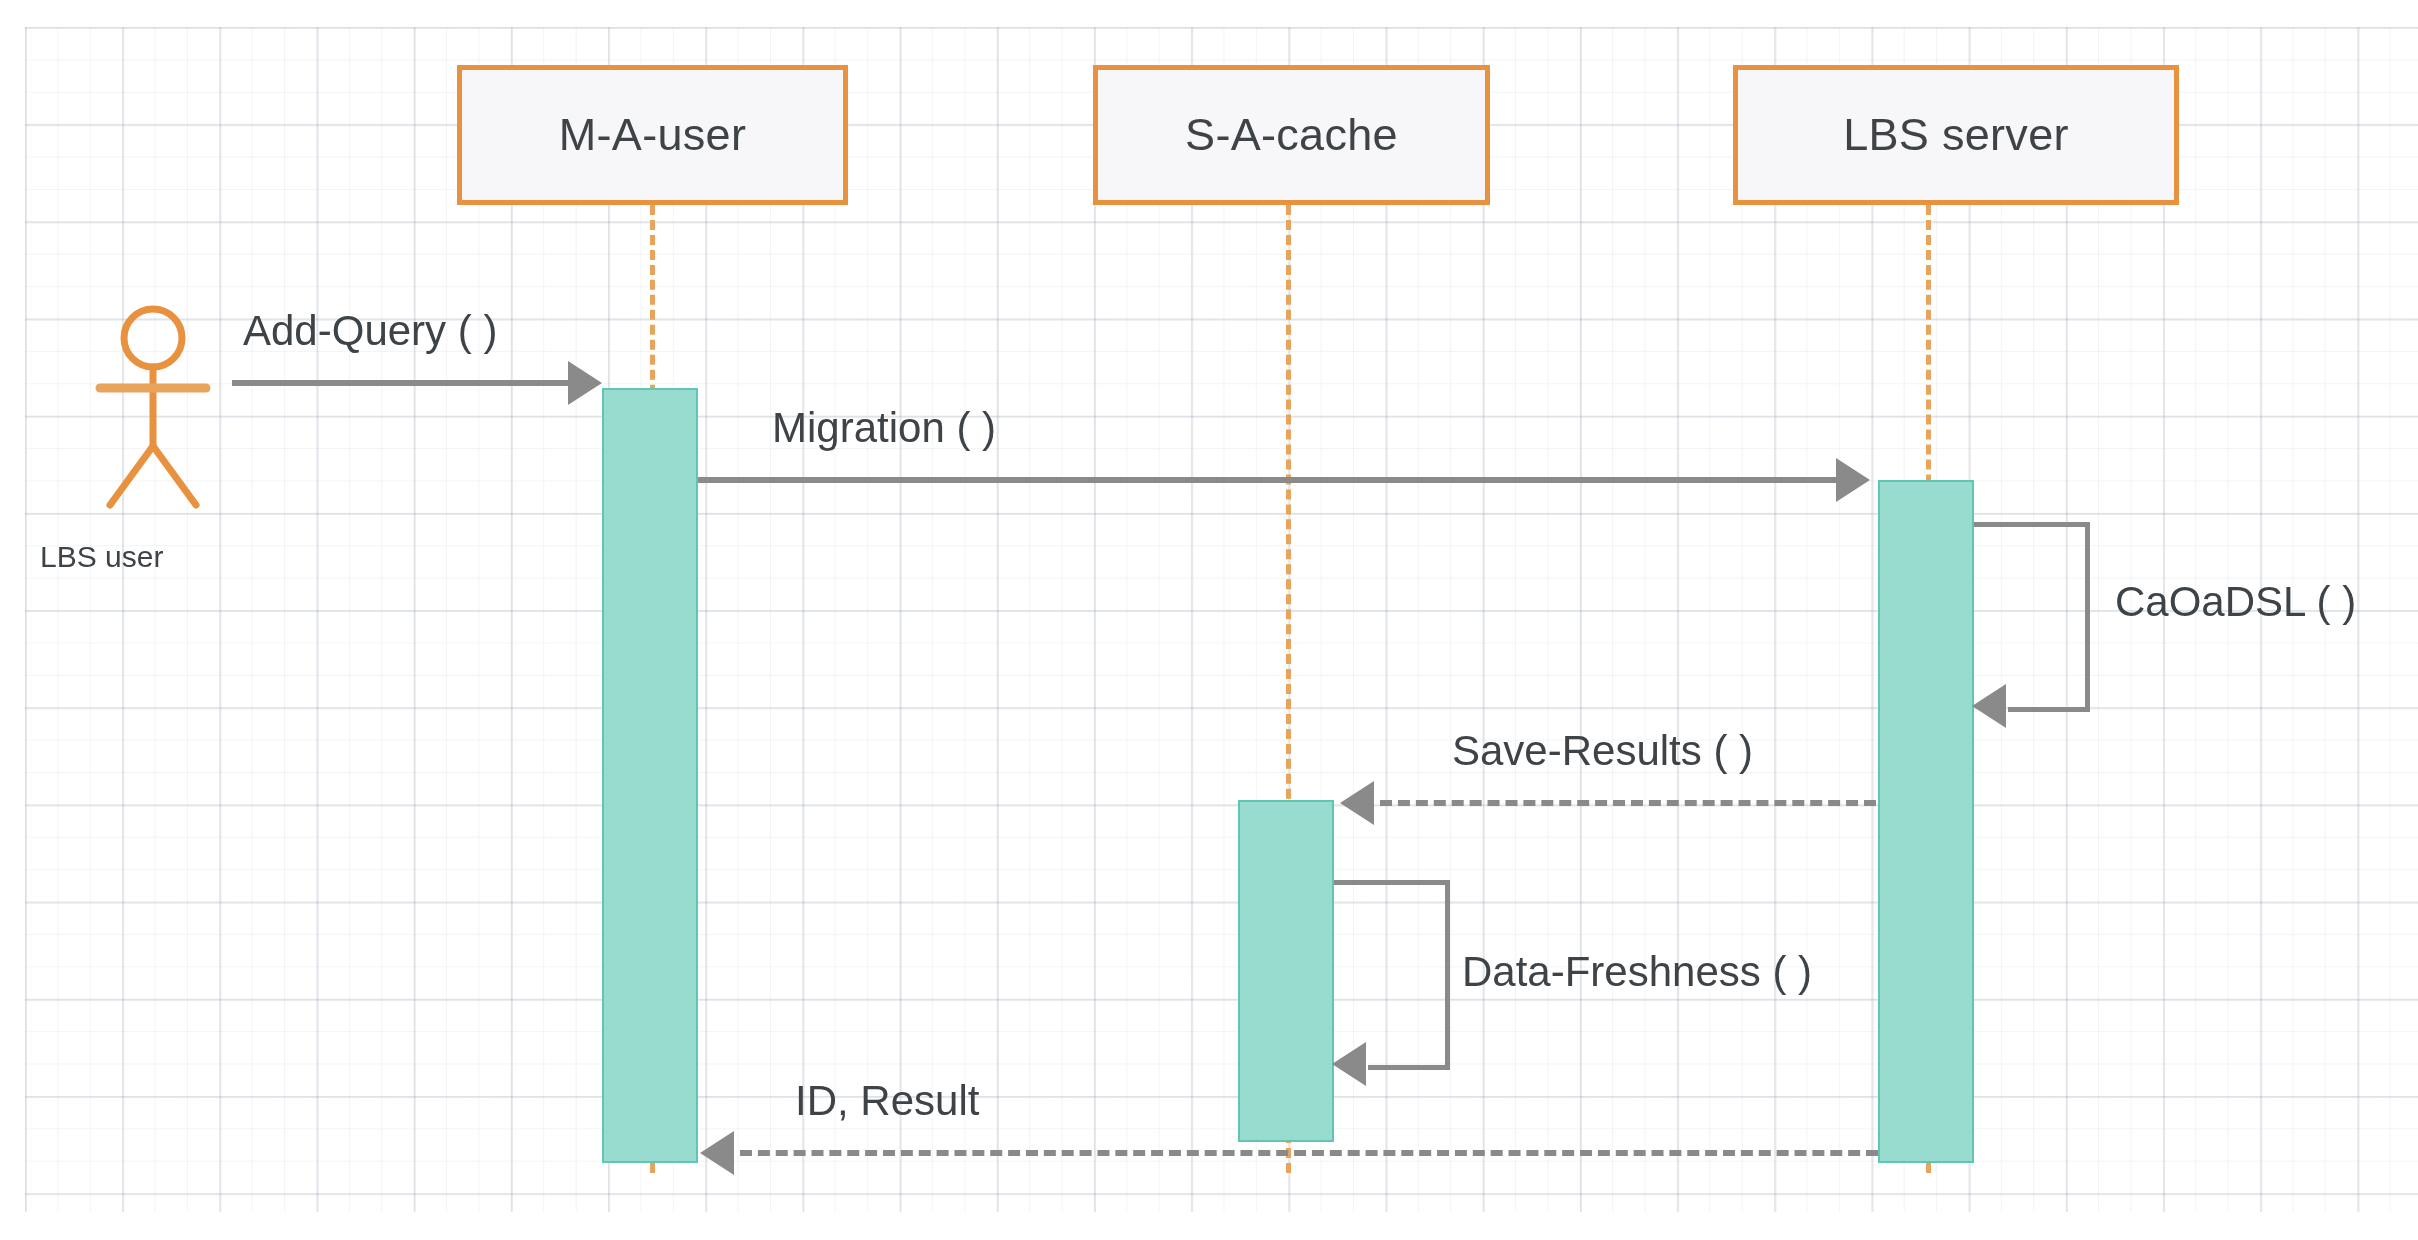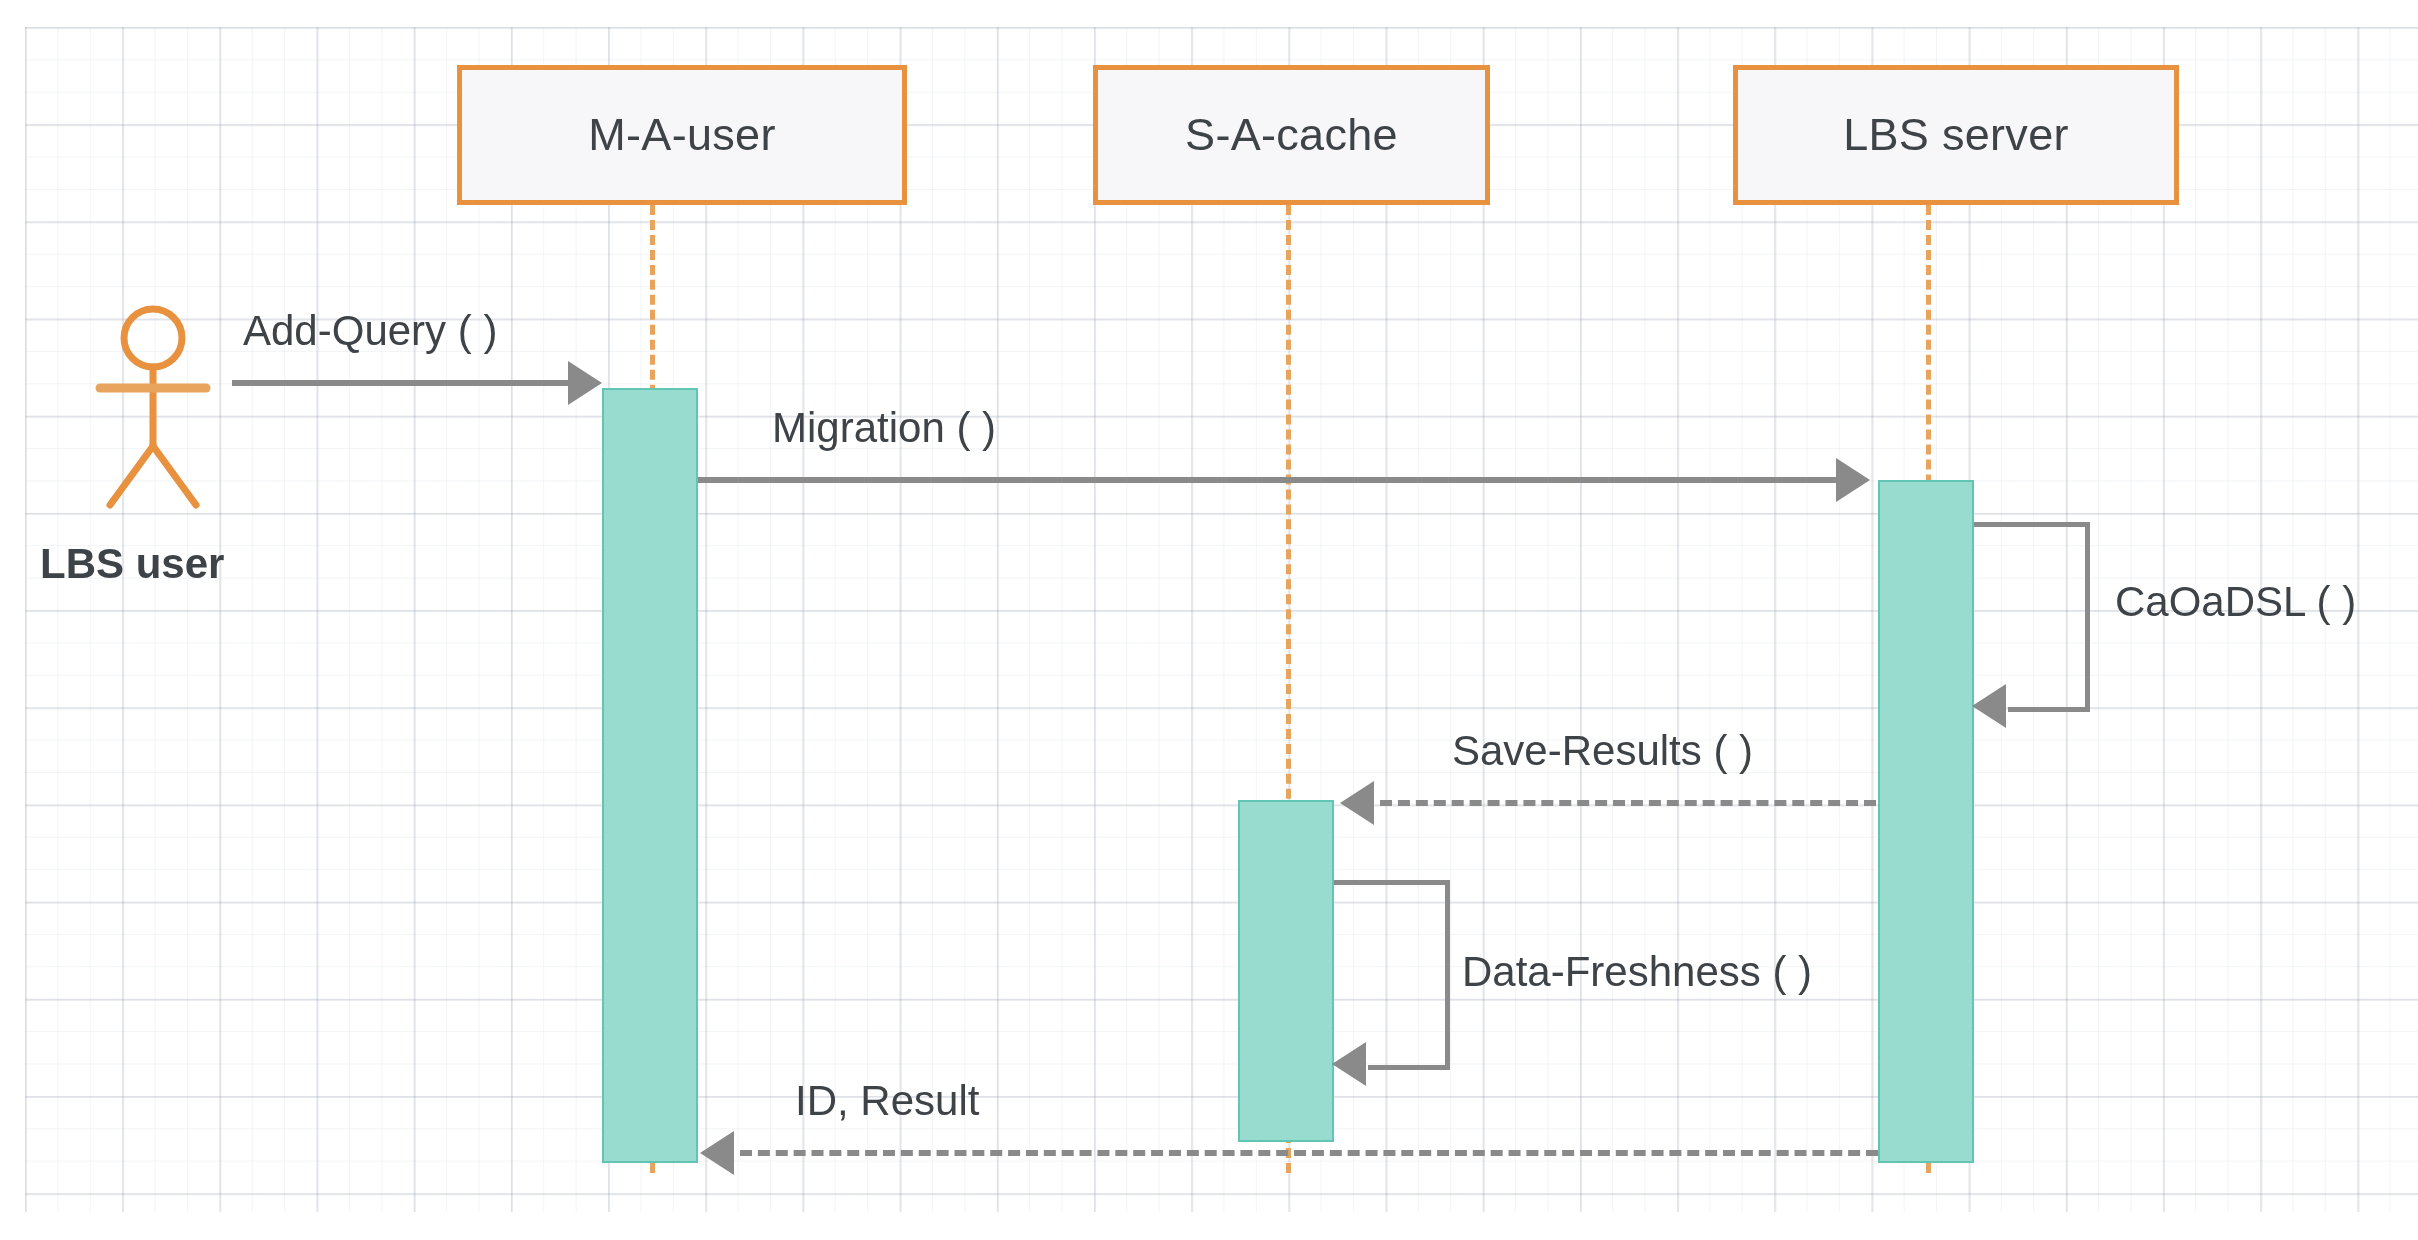--- a/index.html
+++ b/index.html
@@ -52,21 +52,21 @@
   .activation{
     position:absolute;
     box-sizing:border-box;
     background:#97DCCE;
     border:2px solid #62C4B2;
   }
   
   #actor-figure{position:absolute;}
   #actor-label{
     position:absolute;
-    font-size:42px;font-weight:bold;color:#3E4348;
+    font-size:30px;font-weight:normal;color:#3E4348;
     white-space:nowrap;
   }
   
   .msg-line{
     position:absolute;height:0;
     border-top:6px solid #8A8A8A;
   }
   .msg-line.dashed{
     border-top:6px dashed #8A8A8A;
   }
@@ -92,21 +92,21 @@
   .self-loop{position:absolute;}
   .self-loop .seg{position:absolute;background:#8A8A8A;}
   .self-loop .seg.h{height:5px;}
   .self-loop .seg.v{width:5px;}
 </style>
 </head>
 <body>
 
 <div id="canvas">
 
-  <div class="lifeline-box" id="box-m-a-user" style="left:457px;top:65px;width:450px;">
+  <div class="lifeline-box" id="box-m-a-user" style="left:457px;top:65px;width:391px;">
     <span>M-A-user</span>
   </div>
 
   <div class="lifeline-box" id="box-s-a-cache" style="left:1093px;top:65px;width:397px;">
     <span>S-A-cache</span>
   </div>
 
   <div class="lifeline-box" id="box-lbs-server" style="left:1733px;top:65px;width:446px;">
     <span>LBS server</span>
   </div>

